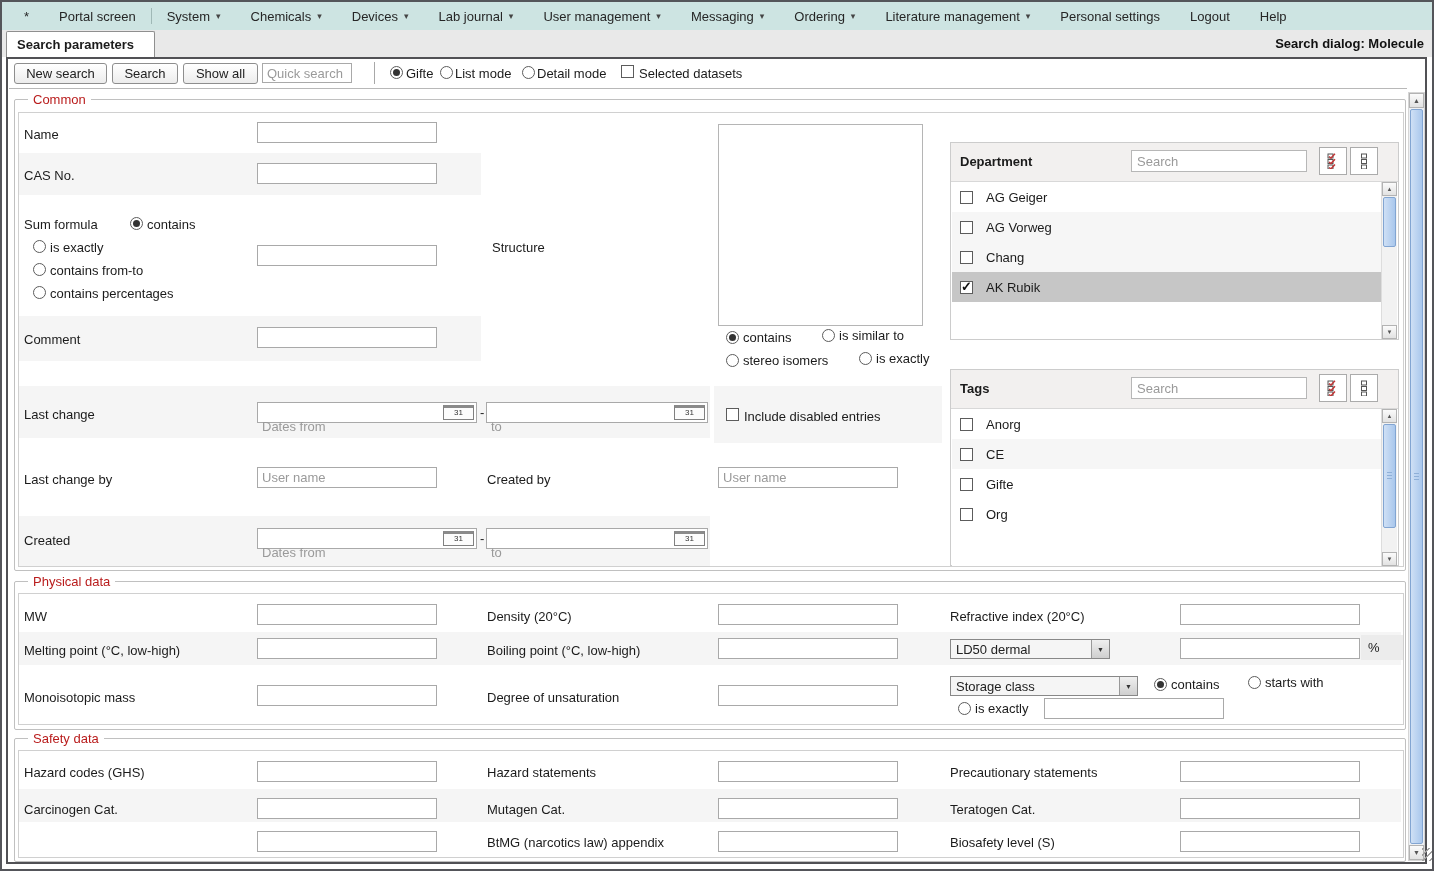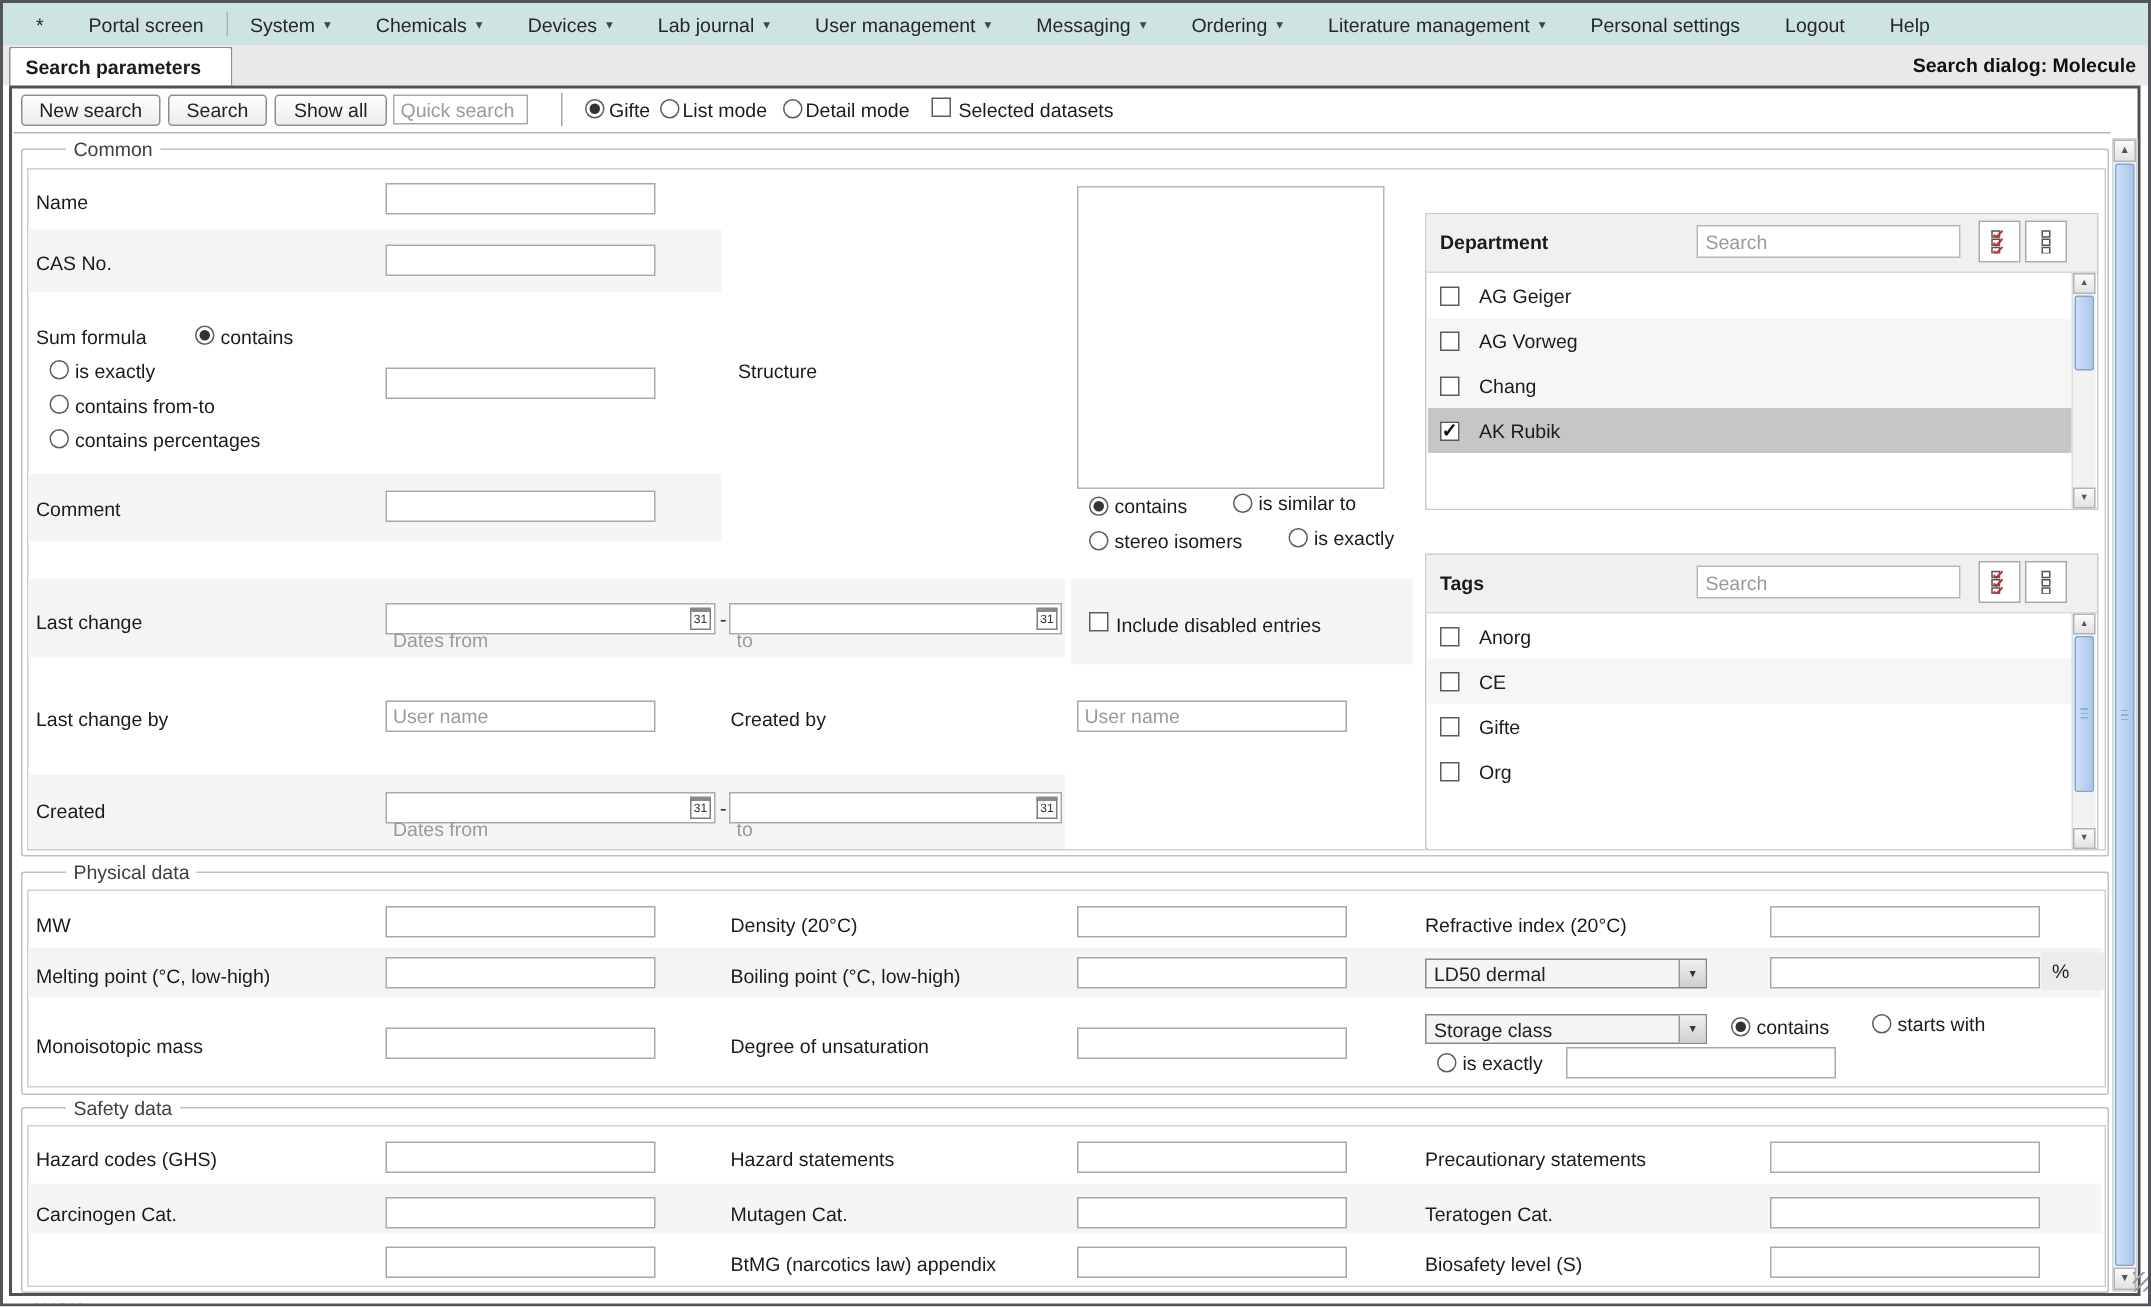--- a/index.html
+++ b/index.html
@@ -27,28 +27,28 @@
   .btn{position:absolute;height:21px;border:1px solid #8e8e8e;border-radius:3px;background:linear-gradient(#ffffff,#ececec);
        display:flex;align-items:center;justify-content:center;color:#222;cursor:default;box-sizing:border-box;}
   .vsep{position:absolute;width:1px;background:#a8a8a8;}
   .band{position:absolute;background:#f5f5f5;}
   .radio{width:13px;height:13px;border:1px solid #5c5c5c;border-radius:50%;background:#fff;box-sizing:border-box;position:relative;display:inline-block;}
   .radio.checked::after{content:"";position:absolute;left:2px;top:2px;width:7px;height:7px;border-radius:50%;background:#333;}
   .check{width:13px;height:13px;border:1px solid #5c5c5c;background:#fff;box-sizing:border-box;position:relative;display:inline-block;flex:none;}
   .check.checked::after{content:"✓";position:absolute;left:0px;top:-3px;font-size:13px;font-weight:bold;color:#111;}
   .abs{position:absolute;}
   .fs{position:absolute;border:1px solid #c0c0c0;border-radius:2px;}
-  .fs-legend{position:absolute;top:-8px;left:13px;background:#fff;padding:0 5px;color:#404040;margin-left:16px;}
+  .fs-legend{position:absolute;top:-8px;left:13px;background:#fff;padding:0 5px;color:#b91c1c;}
   .ibox{position:absolute;border:1px solid #d0d0d0;}
   .sbox{position:absolute;left:716px;top:122px;width:203px;height:200px;border:1px solid #b5b5b5;background:#fff;}
   .dfield{position:absolute;height:21px;border:1px solid #a9a9a9;background:#fff;box-sizing:border-box;}
   .dfield input{position:absolute;left:0;top:14px;width:calc(100% - 22px);height:100%;border:none;outline:none;background:transparent;
                 font:13px "Liberation Sans",sans-serif;color:#333;padding:0 4px;}
   .dfield input::placeholder{color:#9a9a9a;}
-  .cal{position:absolute;right:2px;top:2px;width:14px;height:15px;border:1px solid #808080;border-top:3px solid #8a8a8a;
+  .cal{position:absolute;right:2px;top:2px;width:31px;height:15px;border:1px solid #808080;border-top:3px solid #8a8a8a;
        box-sizing:border-box;background:#fcfcfc;font-size:8px;line-height:10px;text-align:center;color:#333;}
   .select{position:absolute;height:20px;border:1px solid #888;background:#f5f5f5;box-sizing:border-box;}
   .select-text{position:absolute;left:5px;top:2px;font-size:13px;color:#222;white-space:nowrap;}
   .select-btn{position:absolute;right:0;top:0;bottom:0;width:17px;background:linear-gradient(#efefef,#cfcfcf);
               border-left:1px solid #999;display:flex;align-items:center;justify-content:center;font-size:7px;color:#333;}
   .pct{position:absolute;background:#ececec;display:flex;align-items:center;padding-left:7px;box-sizing:border-box;}
   
   .panel{position:absolute;border:1px solid #ccc;background:#fff;box-sizing:border-box;}
   .panel-header{position:absolute;left:0;top:0;right:0;height:38px;background:#f2f0ef;border-bottom:1px solid #d8d8d8;}
   .panel-title{position:absolute;left:9px;top:11px;font-weight:bold;}
@@ -341,21 +341,21 @@
   <input class="inp" style="left: 255px; top: 602px; width: 180px;">
   <span class="lbl" style="left:485px;top:607px">Density (20°C)</span>
   <input class="inp" style="left: 716px; top: 602px; width: 180px;">
   <span class="lbl" style="left:948px;top:607px">Refractive index (20°C)</span>
   <input class="inp" style="left: 1178px; top: 602px; width: 180px;">
 
   <span class="lbl" style="left:22px;top:641px">Melting point (°C, low-high)</span>
   <input class="inp" style="left: 255px; top: 636px; width: 180px;">
   <span class="lbl" style="left:485px;top:641px">Boiling point (°C, low-high)</span>
   <input class="inp" style="left: 716px; top: 636px; width: 180px;">
-  <div class="select" style="left:948px;top:637px;width:188px">
+  <div class="select" style="left:948px;top:637px;width:160px">
     <span class="select-text">LD50 dermal</span>
     <span class="select-btn">▼</span>
   </div>
   <input class="inp" style="left: 1178px; top: 636px; width: 180px;">
   <div class="pct" style="left:1359px;top:633px;width:42px;height:25px">%</div>
 
   <span class="lbl" style="left:22px;top:688px">Monoisotopic mass</span>
   <input class="inp" style="left: 255px; top: 683px; width: 180px;">
   <span class="lbl" style="left:485px;top:688px">Degree of unsaturation</span>
   <input class="inp" style="left: 716px; top: 683px; width: 180px;">

